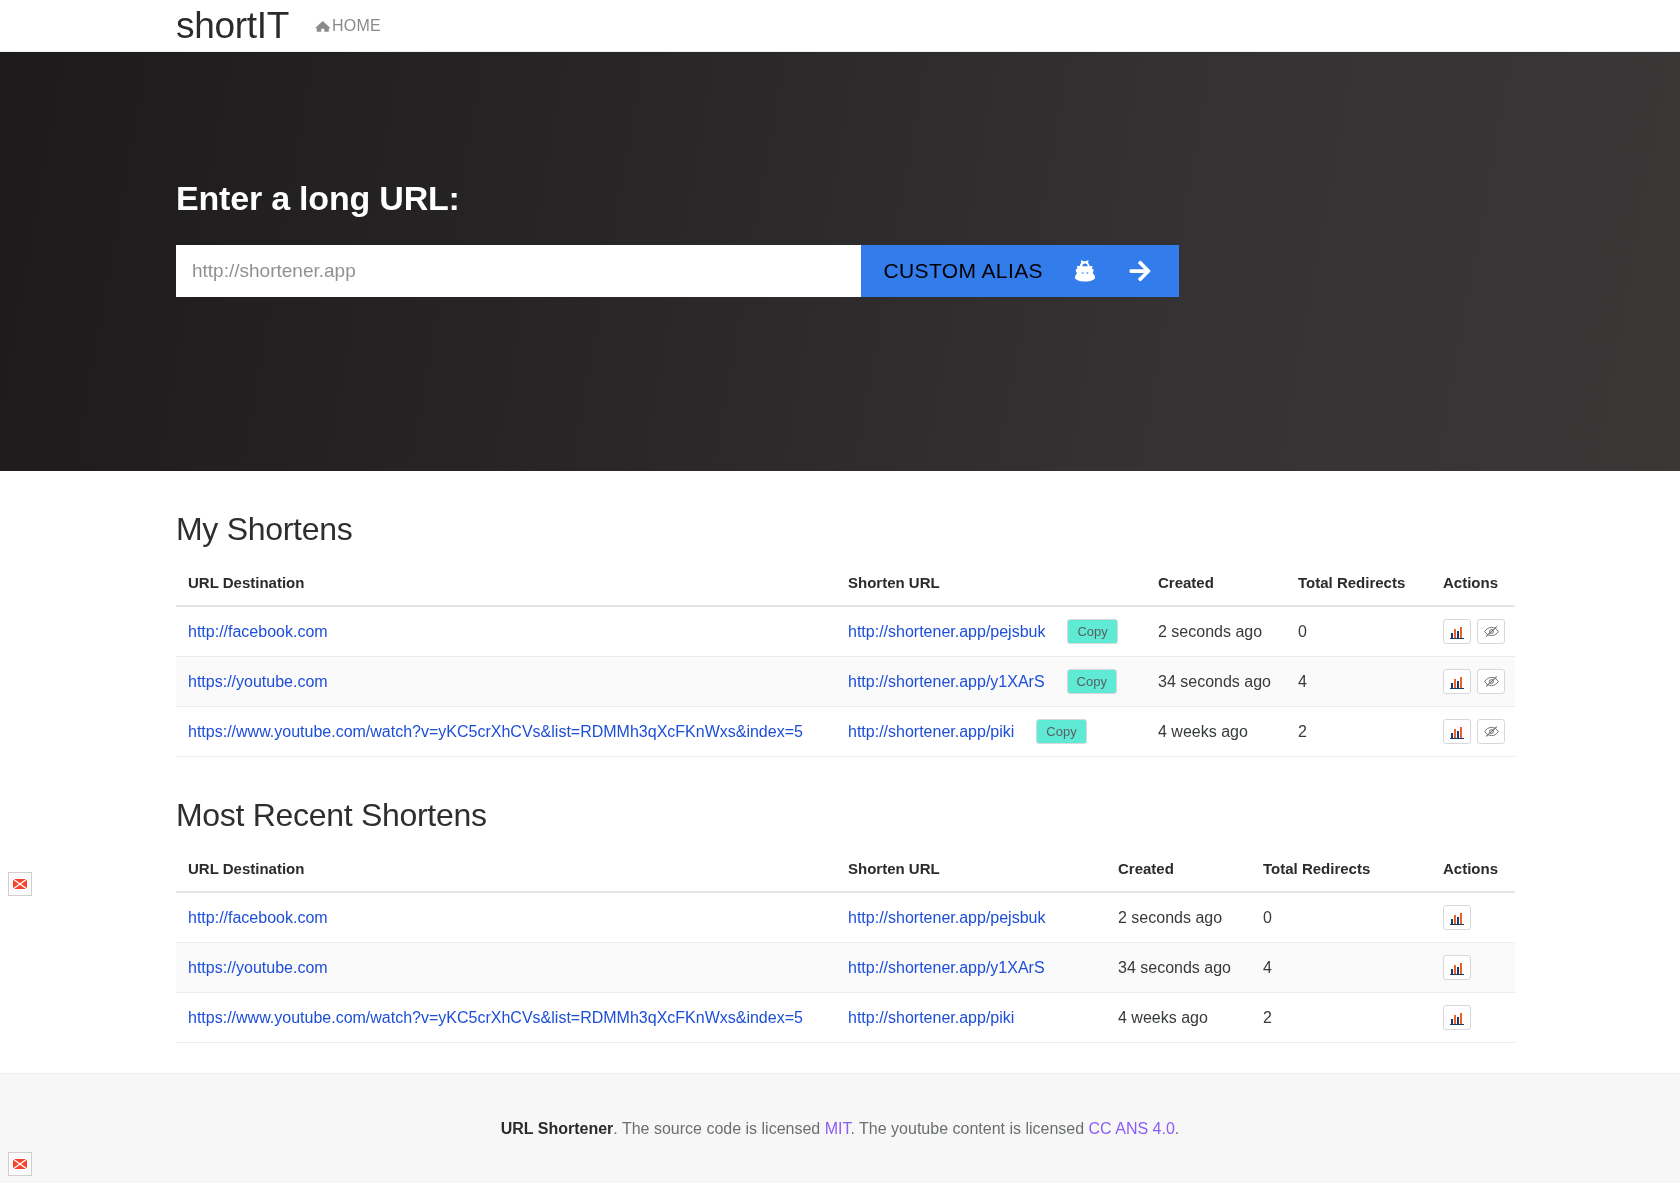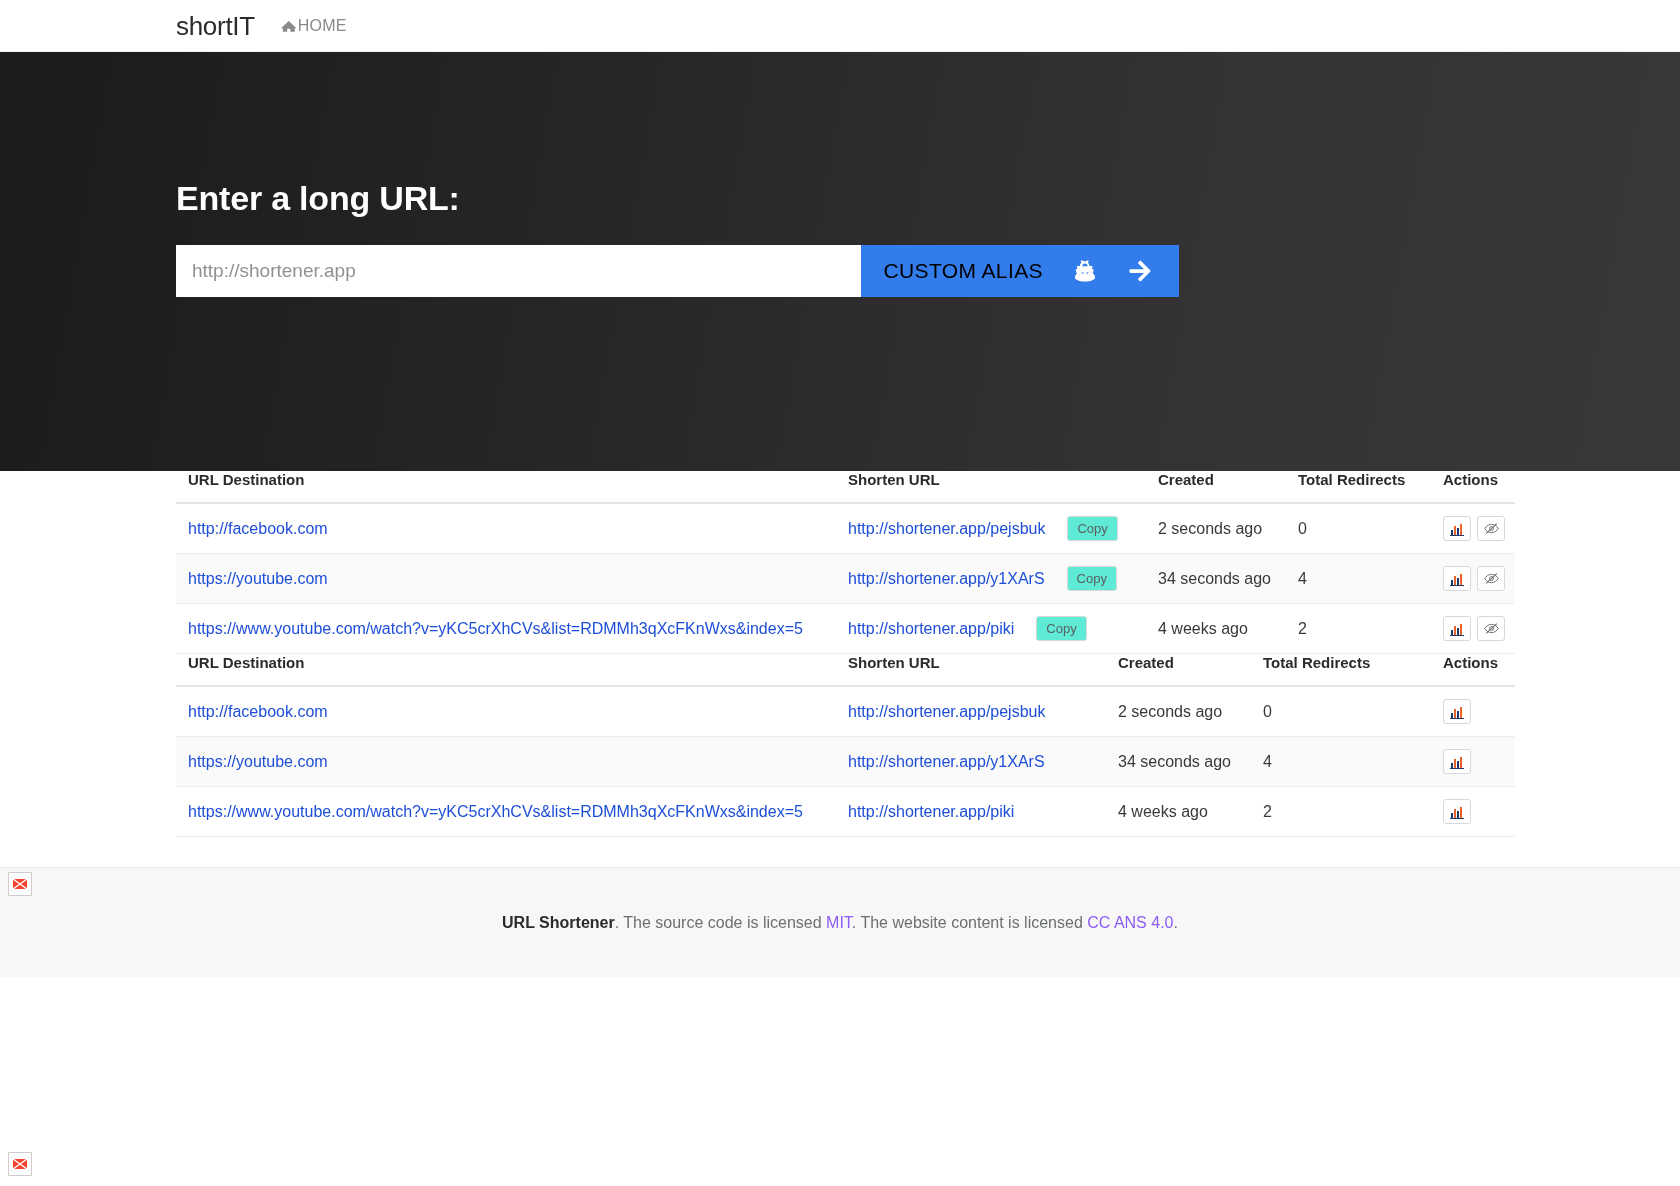--- a/index.html
+++ b/index.html
@@ -14,21 +14,21 @@
   
   .navbar {
     height: 52px;
     background: #ffffff;
     display: flex;
     align-items: center;
     padding-left: 176px;
     border-bottom: 1px solid #f0f0f0;
   }
   .brand {
-    font-size: 26px;
+    font-size: 37px;
     color: #2b2b2b;
     font-weight: 400;
     letter-spacing: -0.3px;
     line-height: 1;
   }
   .nav-links { display: flex; align-items: center; margin-left: 26px; }
   .nav-link {
     display: flex; align-items: center; gap: 1px;
     color: #8a8a8a; font-size: 16px; text-decoration: none;
     letter-spacing: 0.2px;
@@ -195,20 +195,21 @@
         <svg width="26" height="24" viewBox="0 0 448 512">
             <path d="M190.5 66.9l22.2-22.2c9.4-9.4 24.6-9.4 33.9 0L441 239c9.4 9.4 9.4 24.6 0 33.9L246.6 467.3c-9.4 9.4-24.6 9.4-33.9 0l-22.2-22.2c-9.5-9.5-9.3-25 .4-34.3L311.4 296H24c-13.3 0-24-10.7-24-24v-32c0-13.3 10.7-24 24-24h287.4L190.9 101.2c-9.8-9.3-10-24.8-.4-34.3z"></path>
           </svg>
       </button>
     </div>
   </div>
 </div>
 
 <div class="content">
 
+  <h2 class="section-title">My Shortens</h2>
   <table>
     <colgroup>
         <col style="width:660px">
         <col style="width:310px">
         <col style="width:140px">
         <col style="width:145px">
         <col style="width:84px">
       </colgroup>
     <thead>
       <tr>
@@ -321,20 +322,21 @@
                     <path d="M3 14.5L17 1.5" stroke="#6b6f72" stroke-width="1.5"></path>
                   </svg>
                 </span>
               </button>
             </div>
           </td>
         </tr>
       </tbody>
   </table>
 
+  <h2 class="section-title">Most Recent Shortens</h2>
   <table>
     <colgroup>
         <col style="width:660px">
         <col style="width:270px">
         <col style="width:145px">
         <col style="width:180px">
         <col style="width:84px">
       </colgroup>
     <thead>
       <tr>
@@ -420,21 +422,21 @@
               </button>
             </div>
           </td>
         </tr>
       </tbody>
   </table>
 </div>
 
 <div class="footer">
   <div class="footer-text">
-    <b>URL Shortener</b><span>. The source code is licensed </span><a href="#">MIT</a><span>. The website content is licensed </span><a href="#">CC ANS 4.0</a><span>.</span>
+    <b>URL Shortener</b><span>. The source code is licensed </span><a href="#">MIT</a><span>. The youtube content is licensed </span><a href="#">CC ANS 4.0</a><span>.</span>
   </div>
 </div>
 
 <div class="broken" style="top:872px">
   <svg width="16" height="16" viewBox="0 0 16 16">
       <path d="M1 3h14v10H1z" fill="#f4442e"></path>
       <path d="M1 3l14 10M15 3L1 13" stroke="#ffffff" stroke-width="1.4" fill="none"></path>
     </svg>
 </div>
 <div class="broken" style="top:1152px">

